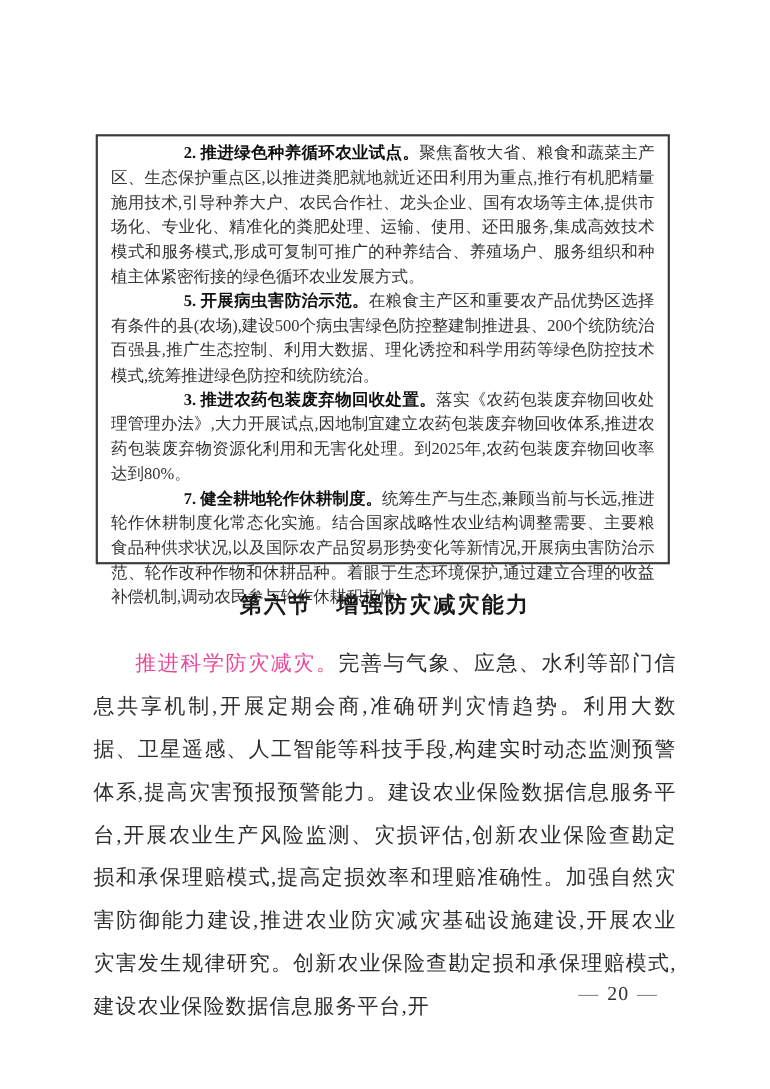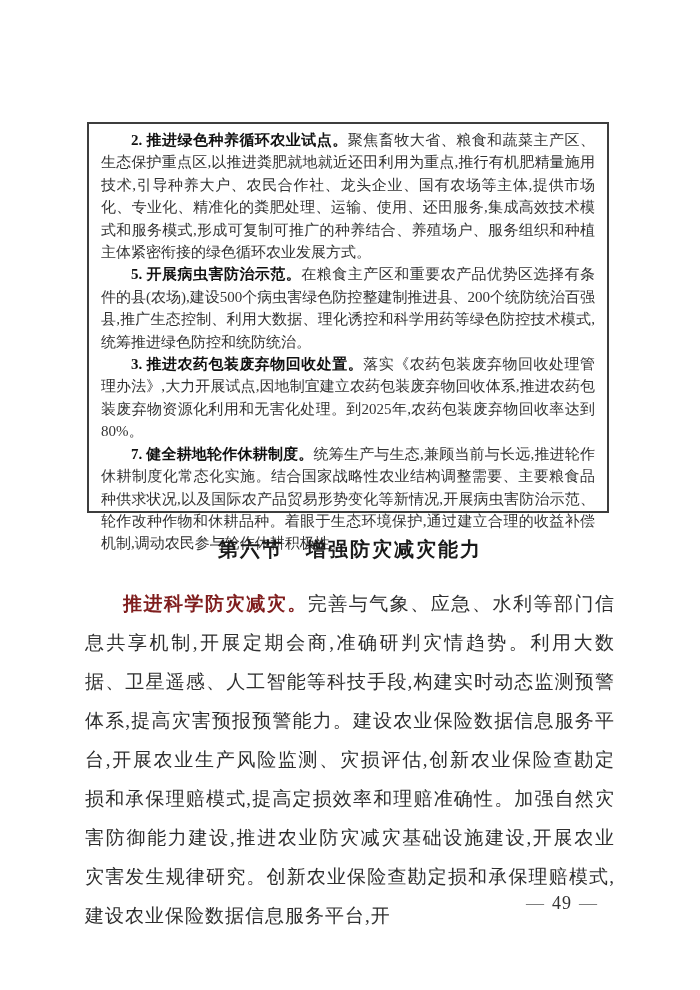--- a/index.html
+++ b/index.html
@@ -32,20 +32,21 @@
     font-size: 15px;
     line-height: 22.4px;
     text-align: justify;
     text-justify: inter-character;
     text-indent: 2em;
     color: #333333;
   }
   .rules-box p .lead {
     font-weight: 700;
     color: #111111;
+    margin-left: 36px;
   }
   .section-heading {
     position: absolute;
     left: 0;
     top: 536px;
     width: 100%;
     margin: 0;
     text-align: center;
     font-size: 20px;
     font-weight: 700;
@@ -60,22 +61,22 @@
     margin: 0;
     font-size: 19px;
     line-height: 39px;
     text-align: justify;
     text-justify: inter-character;
     text-indent: 2em;
     letter-spacing: 1px;
     color: #2e2e2e;
   }
   .main-para .lead {
-    font-weight: 700;
-    color: #7f1d1d;
+    font-weight: 400;
+    color: #ec4899;
   }
   .page-number {
     position: absolute;
     top: 893px;
     right: 95px;
     font-size: 18px;
     letter-spacing: 1px;
     color: #333333;
     white-space: nowrap;
   }
@@ -93,15 +94,15 @@
     <p><span class="lead">2. 推进绿色种养循环农业试点。</span><span>聚焦畜牧大省、粮食和蔬菜主产区、生态保护重点区,以推进粪肥就地就近还田利用为重点,推行有机肥精量施用技术,引导种养大户、农民合作社、龙头企业、国有农场等主体,提供市场化、专业化、精准化的粪肥处理、运输、使用、还田服务,集成高效技术模式和服务模式,形成可复制可推广的种养结合、养殖场户、服务组织和种植主体紧密衔接的绿色循环农业发展方式。</span></p>
     <p><span class="lead">5. 开展病虫害防治示范。</span><span>在粮食主产区和重要农产品优势区选择有条件的县(农场),建设500个病虫害绿色防控整建制推进县、200个统防统治百强县,推广生态控制、利用大数据、理化诱控和科学用药等绿色防控技术模式,统筹推进绿色防控和统防统治。</span></p>
     <p><span class="lead">3. 推进农药包装废弃物回收处置。</span><span>落实《农药包装废弃物回收处理管理办法》,大力开展试点,因地制宜建立农药包装废弃物回收体系,推进农药包装废弃物资源化利用和无害化处理。到2025年,农药包装废弃物回收率达到80%。</span></p>
     <p><span class="lead">7. 健全耕地轮作休耕制度。</span><span>统筹生产与生态,兼顾当前与长远,推进轮作休耕制度化常态化实施。结合国家战略性农业结构调整需要、主要粮食品种供求状况,以及国际农产品贸易形势变化等新情况,开展病虫害防治示范、轮作改种作物和休耕品种。着眼于生态环境保护,通过建立合理的收益补偿机制,调动农民参与轮作休耕积极性。</span></p>
   </div>
 
   <h2 class="section-heading">第六节　增强防灾减灾能力</h2>
 
   <p class="main-para"><span class="lead">推进科学防灾减灾。</span><span>完善与气象、应急、水利等部门信息共享机制,开展定期会商,准确研判灾情趋势。利用大数据、卫星遥感、人工智能等科技手段,构建实时动态监测预警体系,提高灾害预报预警能力。建设农业保险数据信息服务平台,开展农业生产风险监测、灾损评估,创新农业保险查勘定损和承保理赔模式,提高定损效率和理赔准确性。加强自然灾害防御能力建设,推进农业防灾减灾基础设施建设,开展农业灾害发生规律研究。创新农业保险查勘定损和承保理赔模式,建设农业保险数据信息服务平台,开</span></p>
 
-  <div class="page-number"><span class="dash">—</span><span>49</span><span class="dash">—</span></div>
+  <div class="page-number"><span class="dash">—</span><span>20</span><span class="dash">—</span></div>
 
 </div>
 
 </body></html>

